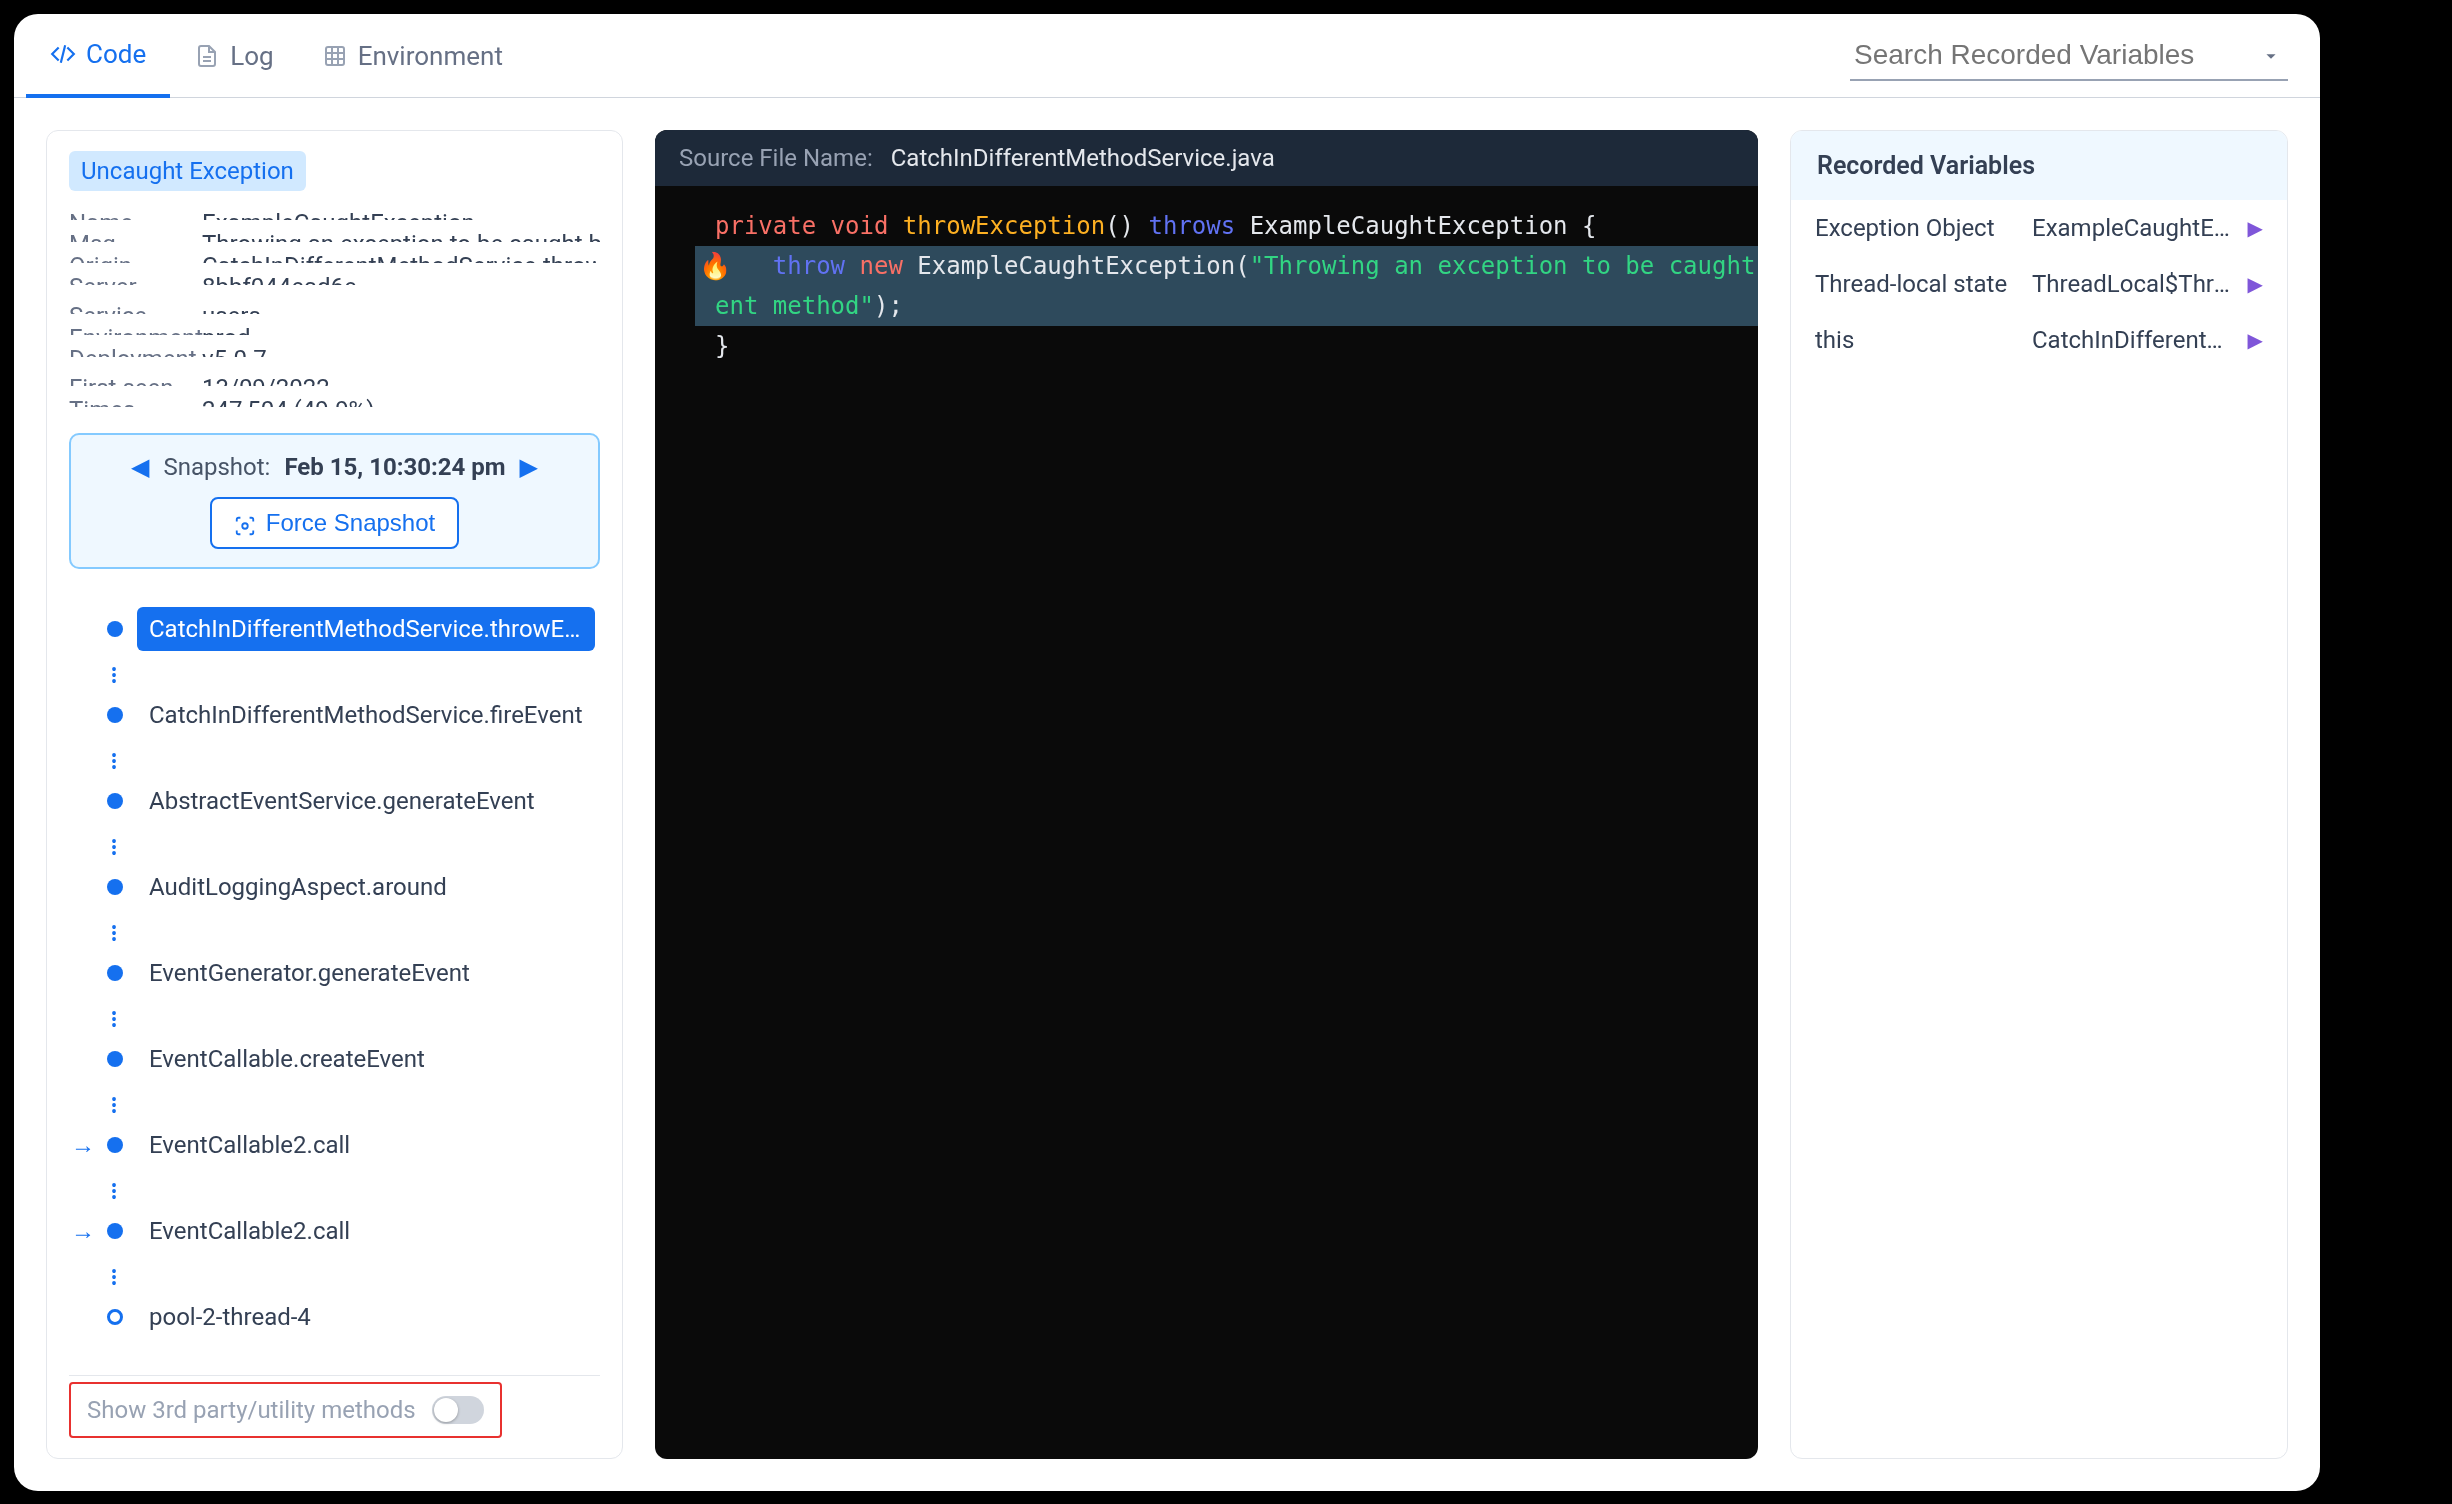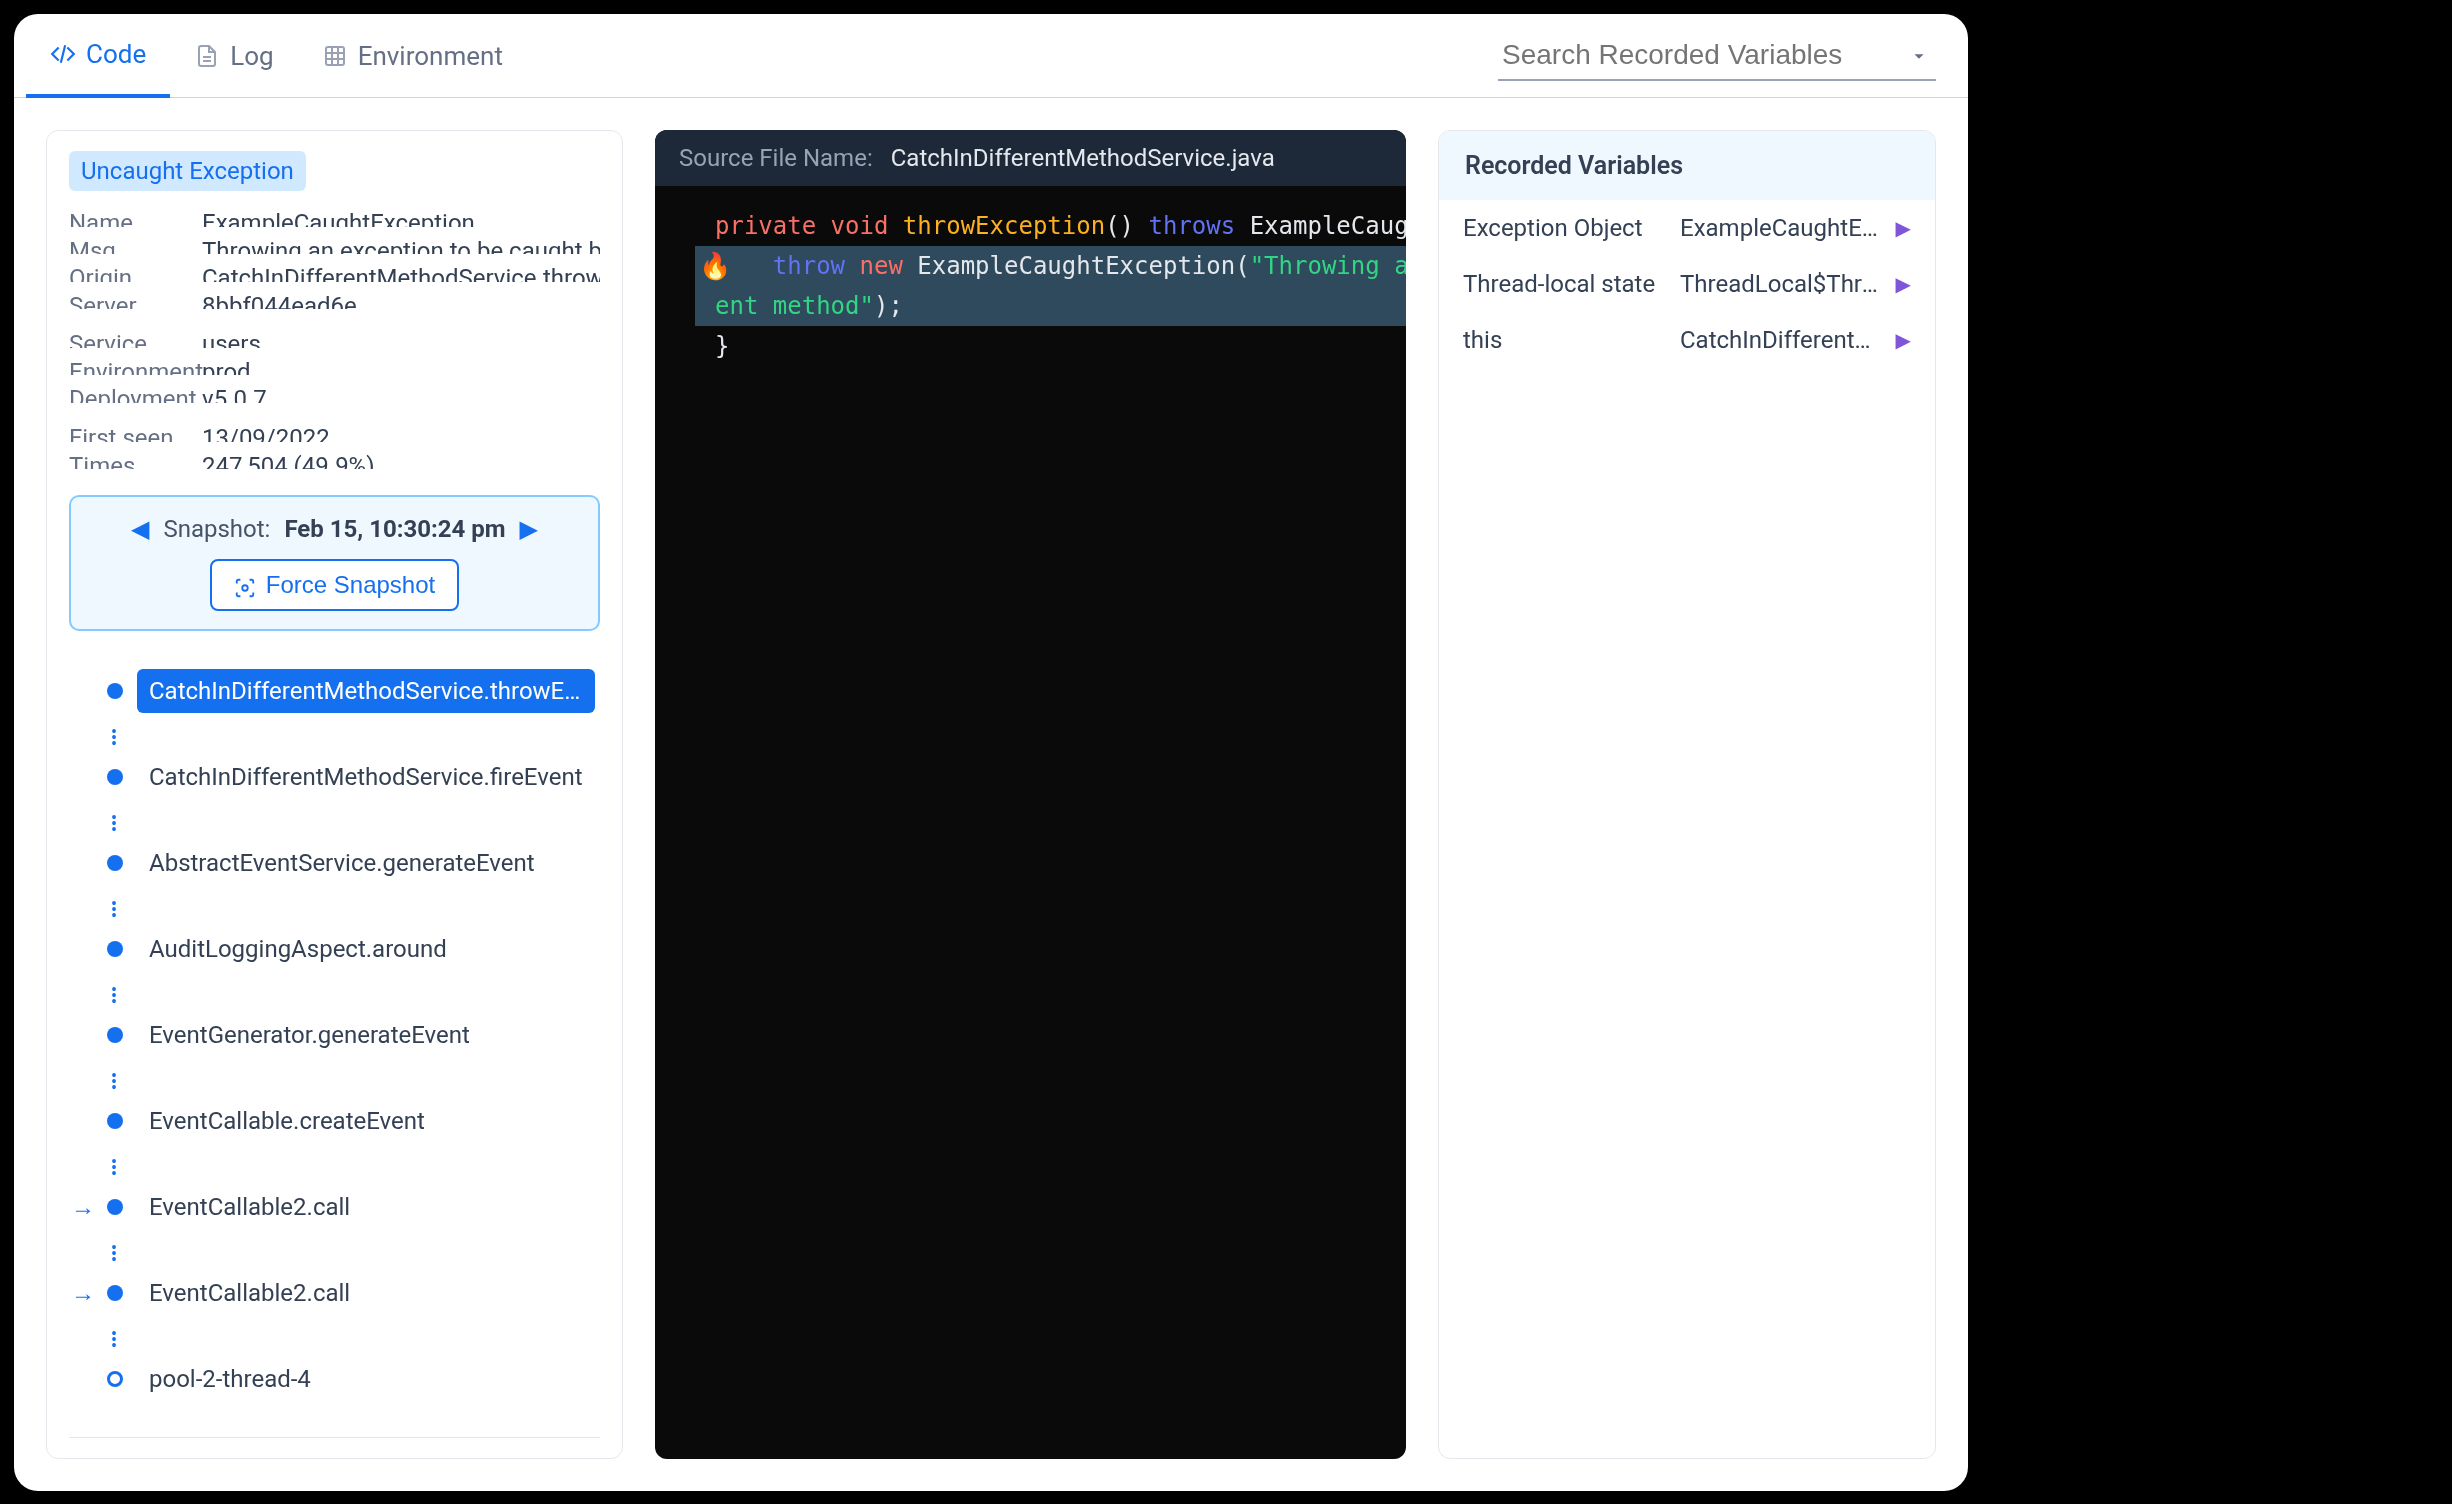--- a/index.html
+++ b/index.html
@@ -1,17 +1,17 @@
 <!DOCTYPE html>
 <html><head>
 <meta charset="utf-8">
 <style>
 * { box-sizing: border-box; margin: 0; padding: 0; }
 body { font-family: -apple-system, BlinkMacSystemFont, "Segoe UI", Roboto, sans-serif; background: #000; width: 2453px; height: 1504px; font-size: 24px; }
-.frame { position: absolute; left: 14px; top: 14px; width: 1954px; height: 1477px; background: #fff; border-radius: 24px; overflow: hidden; display: flex; flex-direction: column; }
+.frame { position: absolute; left: 14px; top: 14px; width: 2306px; height: 1477px; background: #fff; border-radius: 24px; overflow: hidden; display: flex; flex-direction: column; }
 .tabs { display: flex; align-items: center; border-bottom: 1px solid #d0d5dd; padding: 0 12px; height: 84px; position: relative; }
 .tab { display: flex; align-items: center; gap: 10px; padding: 0 24px; height: 84px; color: #667085; cursor: pointer; font-size: 26px; }
 .tab.active { color: #1570ef; border-bottom: 4px solid #1570ef; margin-bottom: -1px; }
 .tab .icon { width: 26px; height: 26px; display: flex; align-items: center; justify-content: center; }
 .search-wrap { margin-left: auto; margin-right: 20px; position: relative; }
 .search { width: 438px; font-size: 28px; color: #98a2b3; border: none; border-bottom: 2px solid #98a2b3; padding: 8px 36px 8px 4px; background: transparent; }
 .search-caret { position: absolute; right: 6px; top: 14px; color: #667085; }
 .content { flex: 1; display: flex; gap: 32px; padding: 32px; overflow: hidden; }
 .left { width: 577px; background: #fff; border: 1px solid #e4e7ec; border-radius: 12px; padding: 20px 22px; display: flex; flex-direction: column; overflow: hidden; }
 .badge { display: inline-block; background: #d1e9ff; color: #1570ef; padding: 6px 12px; border-radius: 6px; font-size: 24px; width: fit-content; margin-bottom: 18px; }
@@ -209,20 +209,26 @@
             <div class="stack-label">EventCallable2.call</div>
           </div>
           <div class="dots-v">•<br>•<br>•</div>
           <div class="stack-row">
             <div class="dot hollow"></div>
             <div class="stack-label">pool-2-thread-4</div>
           </div>
         </div>
 
       <div class="divider"></div>
+      <div class="toggle-wrap">
+        <span>Show 3rd party/utility methods</span>
+        <div class="toggle">
+            <div class="knob"></div>
+          </div>
+      </div>
     </div>
 
     <div class="center">
       <div class="src-header">
         <span class="lbl">Source File Name:</span>
         <span>CatchInDifferentMethodService.java</span>
       </div>
       <div class="code">
         <div class="code-line"><span class="kw1">private void </span><span class="fn">throwException</span><span>() </span><span class="kw2">throws</span><span> ExampleCaughtException </span><span>{</span></div>
         <div class="code-line hl"><span class="flame">🔥</span><span>    </span><span class="kw2">throw</span><span class="kw1"> new</span><span> ExampleCaughtException</span><span>(</span><span class="str">"Throwing an exception to be caught by a differ</span></div>

